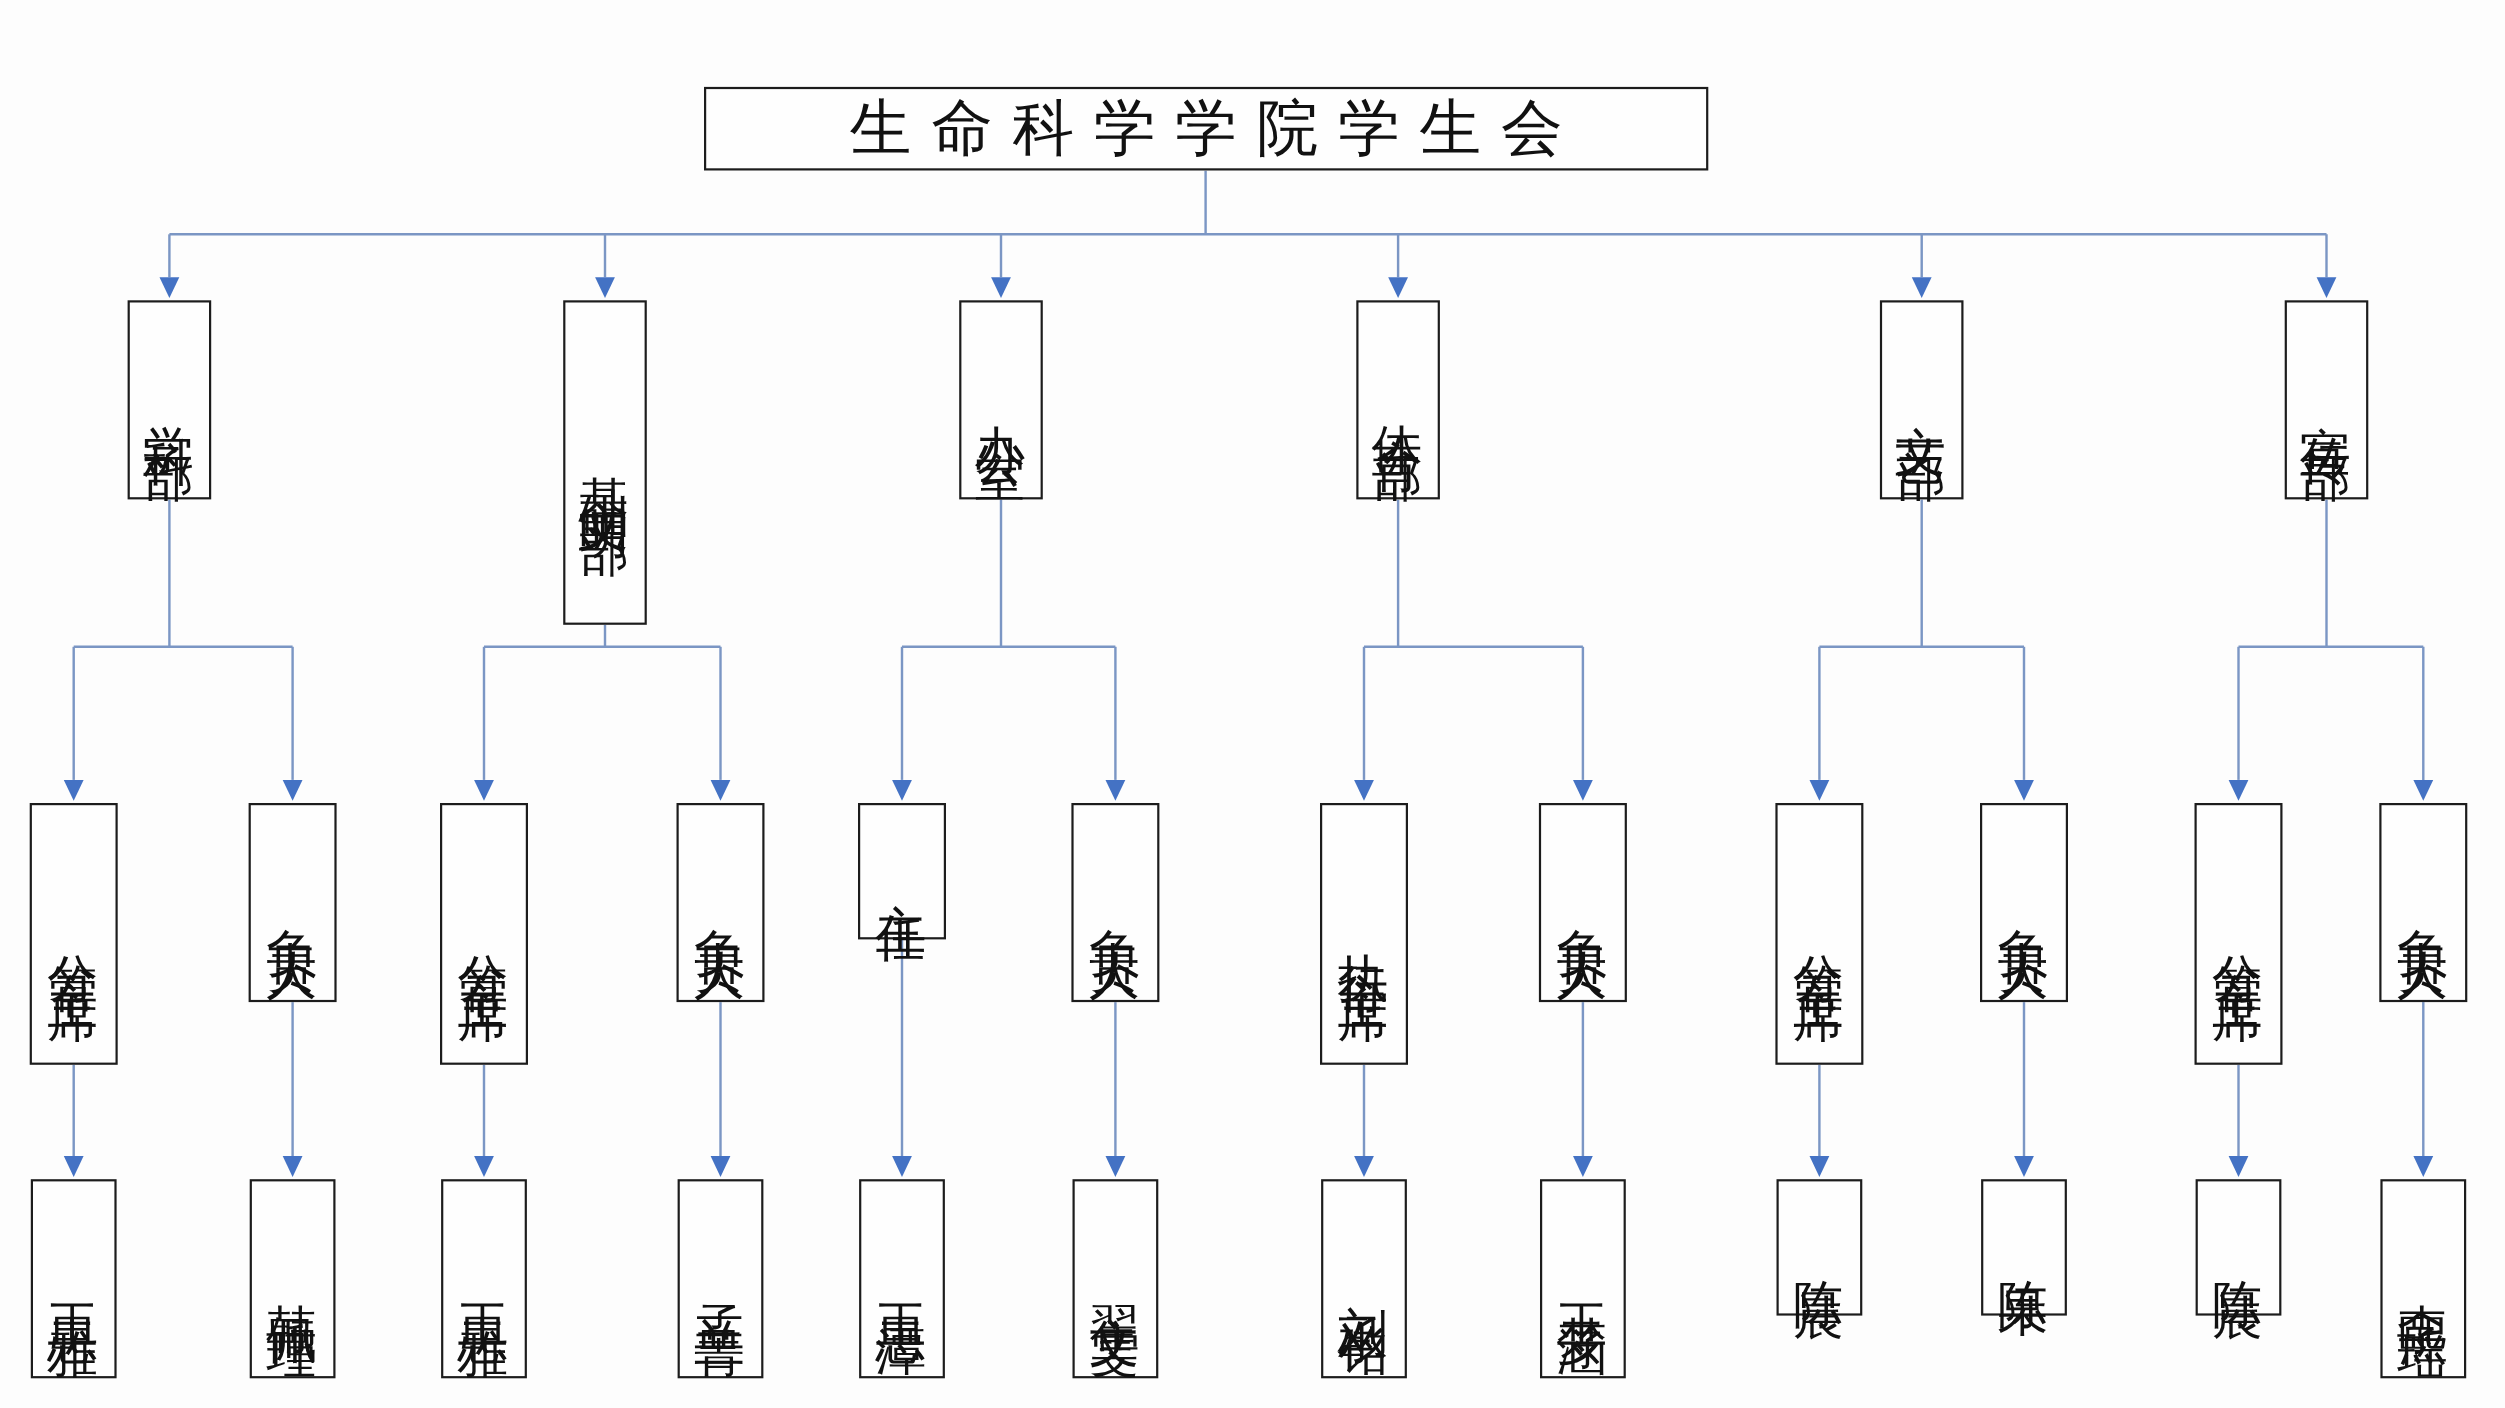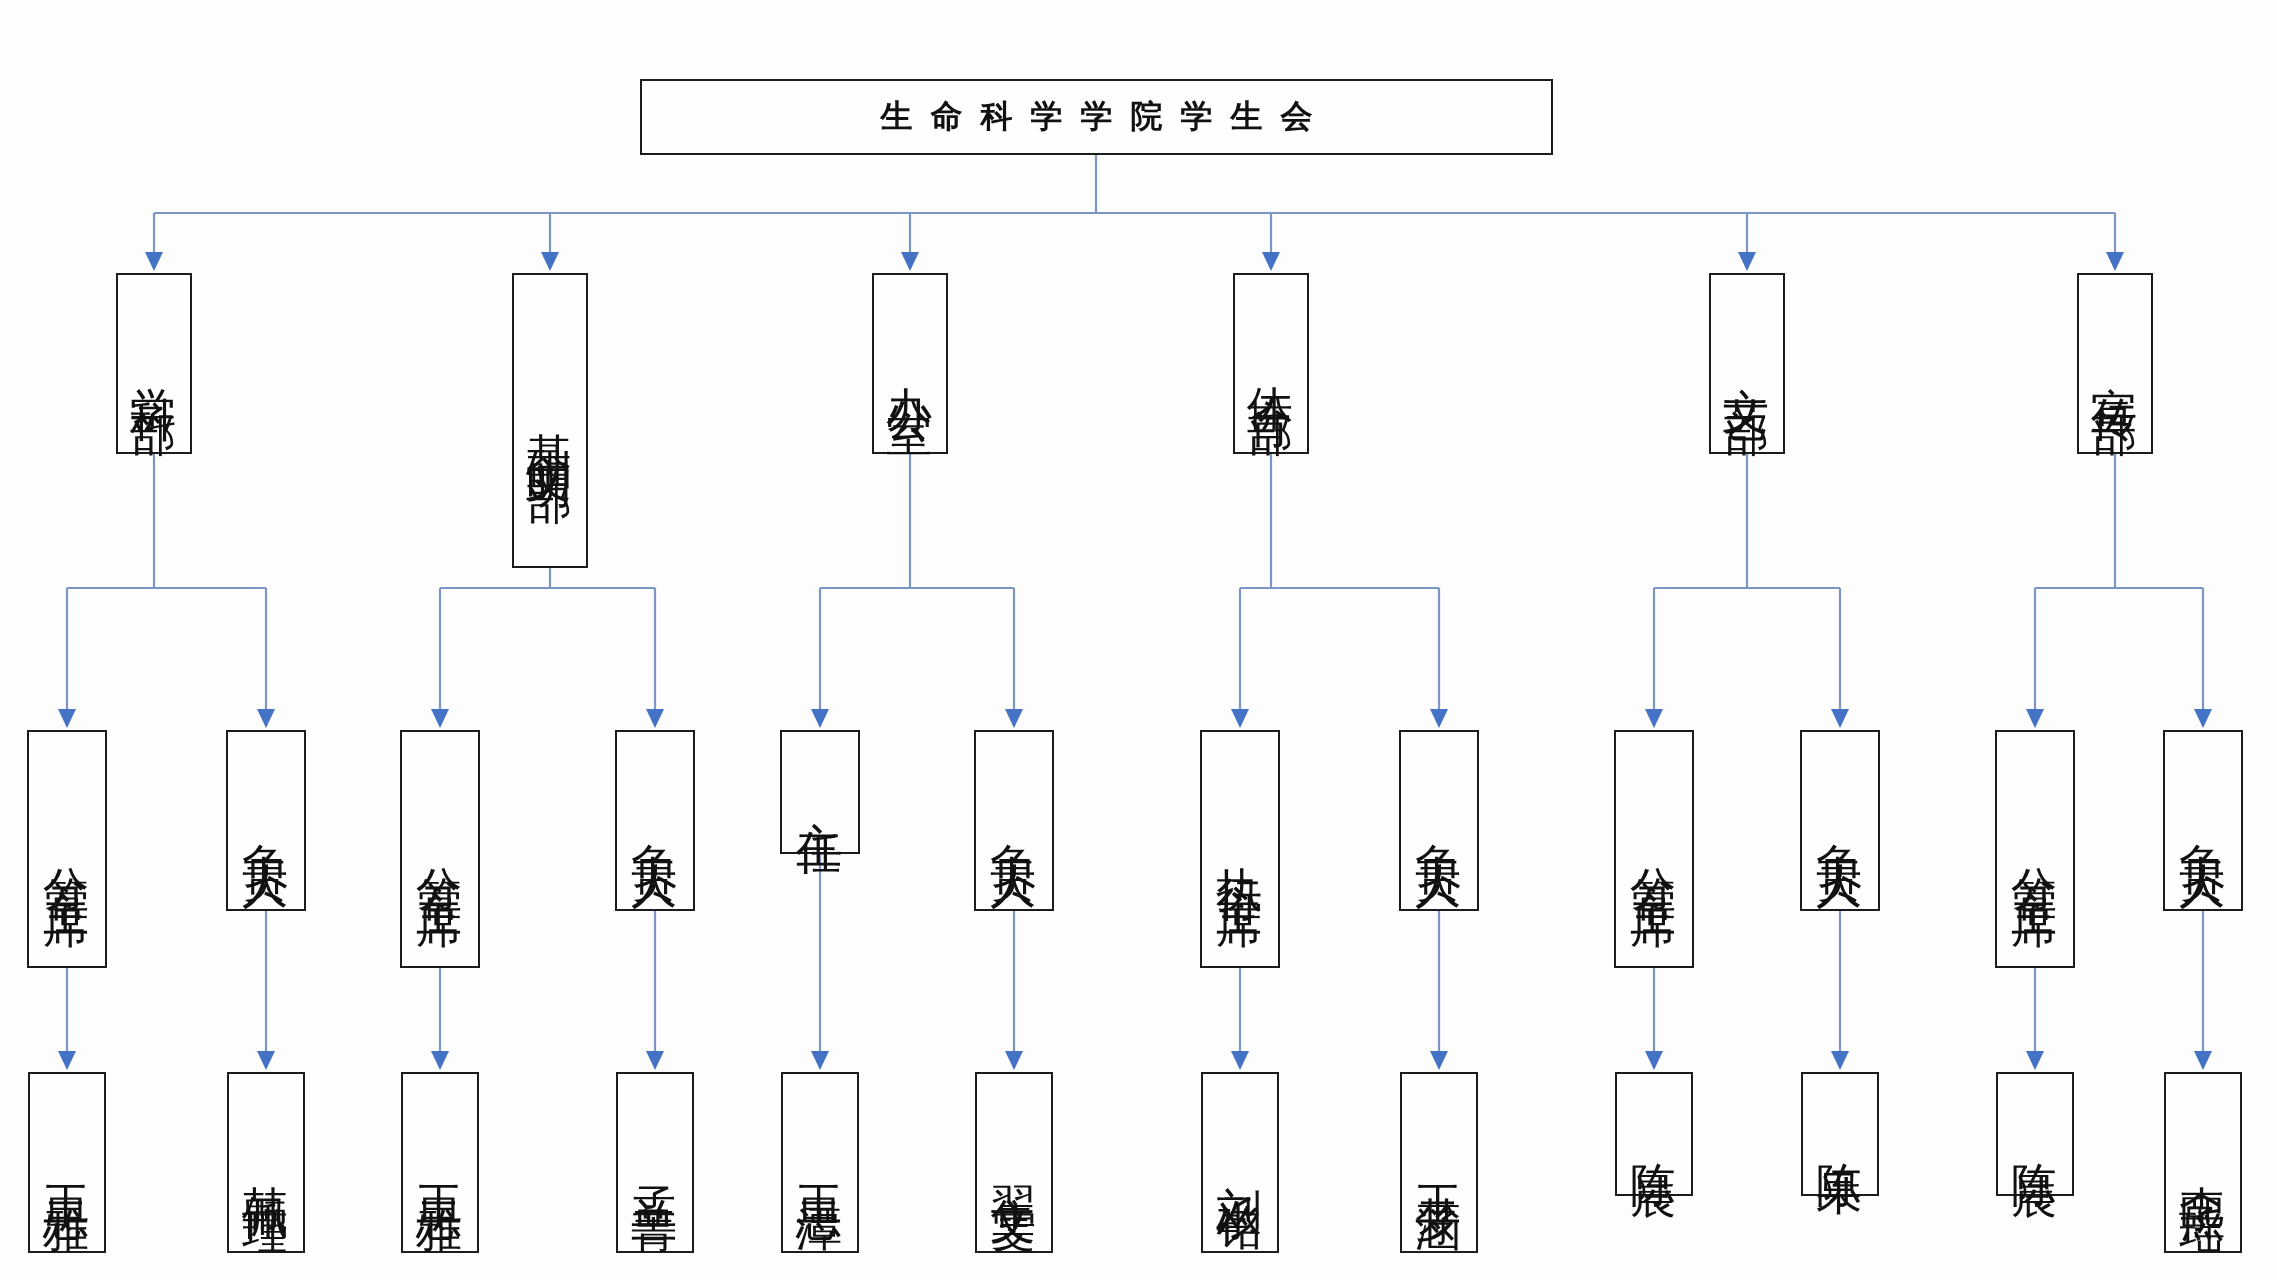--- a/index.html
+++ b/index.html
@@ -26,25 +26,25 @@
     box-sizing: border-box;
     background: #fefefe;
     border: 2px solid #1c1c1c;
     color: #111;
     display: flex;
     align-items: center;
     justify-content: center;
     z-index: 1;
   }
   .title-box {
-    font-size: 32px;
+    font-size: 56px;
     letter-spacing: 18px;
     padding-left: 18px;
     white-space: nowrap;
-    font-weight: 700;
+    font-weight: 400;
   }
   .vbox {
     writing-mode: vertical-rl;
     text-orientation: upright;
     font-size: 46px;
     letter-spacing: 11px;
     line-height: 1;
     padding-top: 6px;
   }
 </style>

